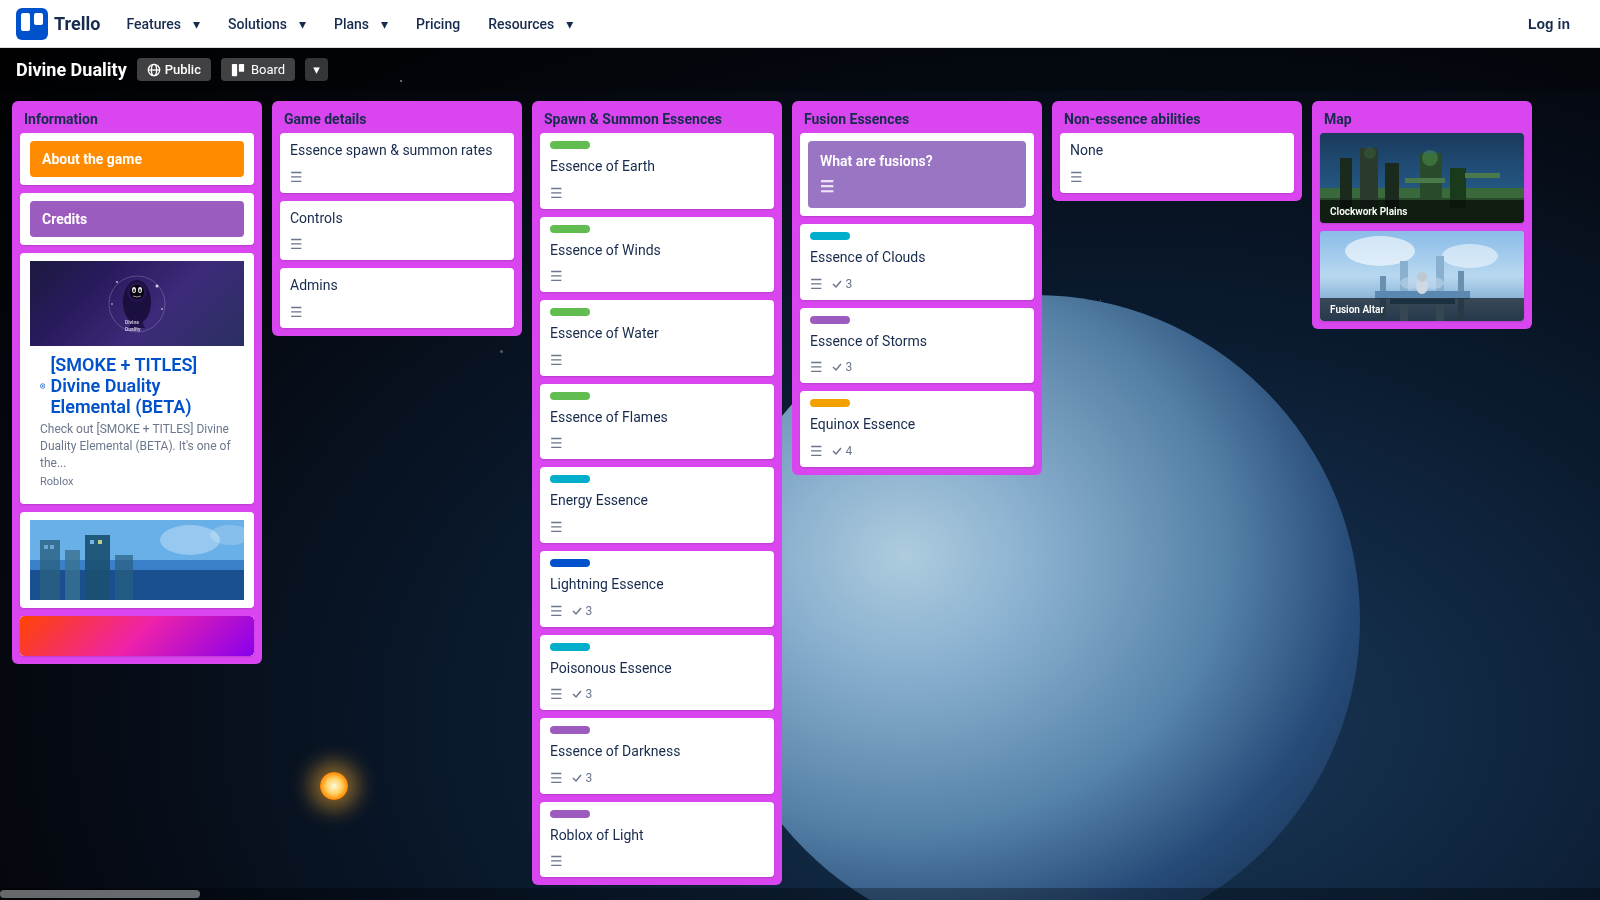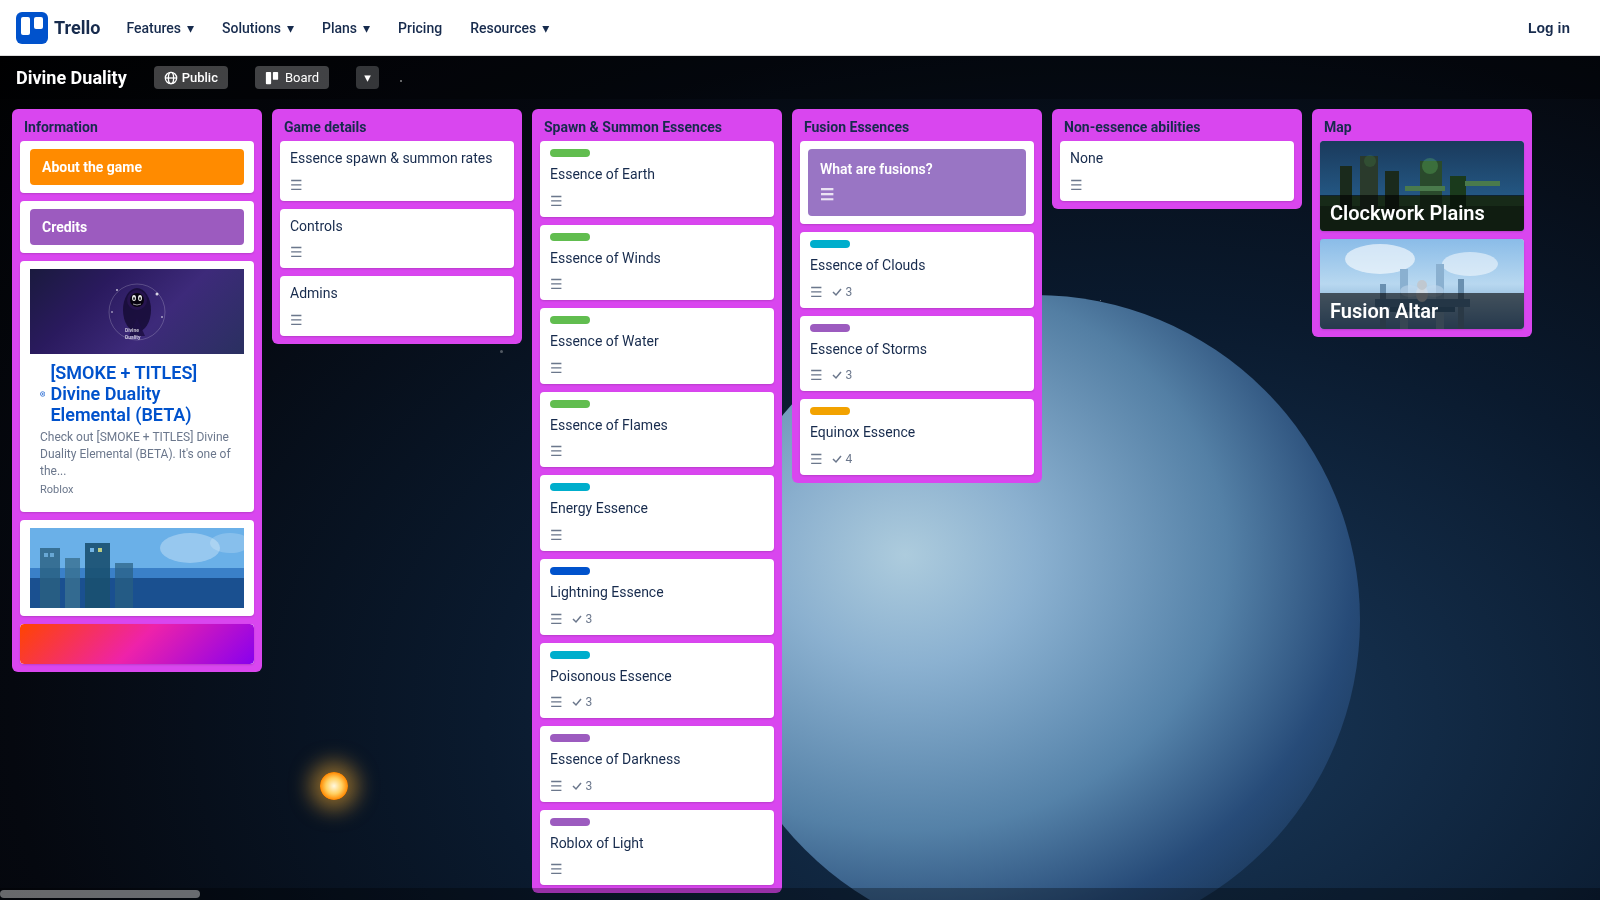--- a/index.html
+++ b/index.html
@@ -54,21 +54,21 @@
       background: radial-gradient(circle, #fff8e0 0%, #ffd060 40%, #ff8800 70%, transparent 100%);
       box-shadow: 0 0 20px 10px rgba(255,180,50,0.5);
       z-index: 2;
     }
 
     
     .topnav {
       position: relative;
       z-index: 10;
       background: white;
-      height: 56px;
+      height: 48px;
       display: flex;
       align-items: center;
       padding: 0 16px;
       gap: 8px;
       border-bottom: 1px solid #ddd;
     }
     .logo {
       display: flex;
       align-items: center;
       gap: 6px;
@@ -83,21 +83,21 @@
     }
     .nav-item {
       padding: 6px 10px;
       border-radius: 4px;
       cursor: pointer;
       color: #172b4d;
       font-size: 14px;
       font-weight: 500;
       display: flex;
       align-items: center;
-      gap: 6px;
+      gap: 12px;
     }
     .nav-right {
       margin-left: auto;
     }
     .login-btn {
       padding: 6px 14px;
       border-radius: 4px;
       color: #172b4d;
       font-size: 14px;
       font-weight: 600;
@@ -105,21 +105,21 @@
       border: none;
       background: transparent;
     }
 
     
     .board-header {
       position: relative;
       z-index: 10;
       display: flex;
       align-items: center;
-      gap: 27px;
+      gap: 10px;
       padding: 10px 16px;
       background: rgba(0,0,0,0.25);
       color: white;
     }
     .board-title {
       font-size: 18px;
       font-weight: 700;
       color: white;
     }
     .board-badge {
@@ -290,21 +290,21 @@
     }
     .map-thumb-2 {
       width: 100%;
       height: 90px;
       background: linear-gradient(160deg, #4a8ab8 0%, #6aaad8 30%, #b8d8e8 50%, #8ab8d8 70%, #2a5888 100%);
       position: relative;
       overflow: hidden;
     }
     .map-label {
       padding: 6px 10px;
-      font-size: 20px;
+      font-size: 10px;
       font-weight: 600;
       color: white;
       background: rgba(0,0,0,0.6);
       position: absolute;
       bottom: 0;
       left: 0;
       right: 0;
     }
 
     

